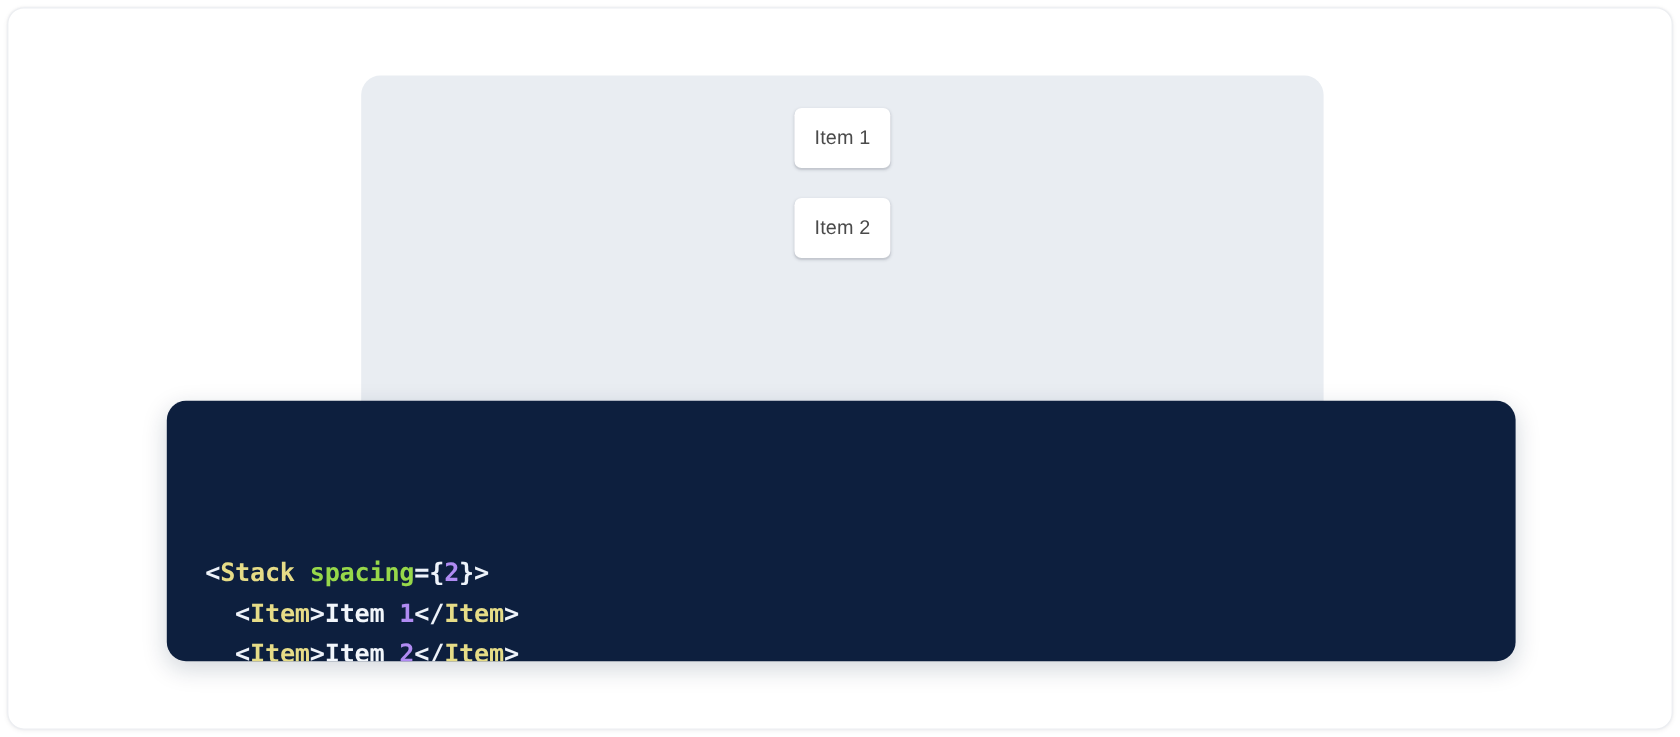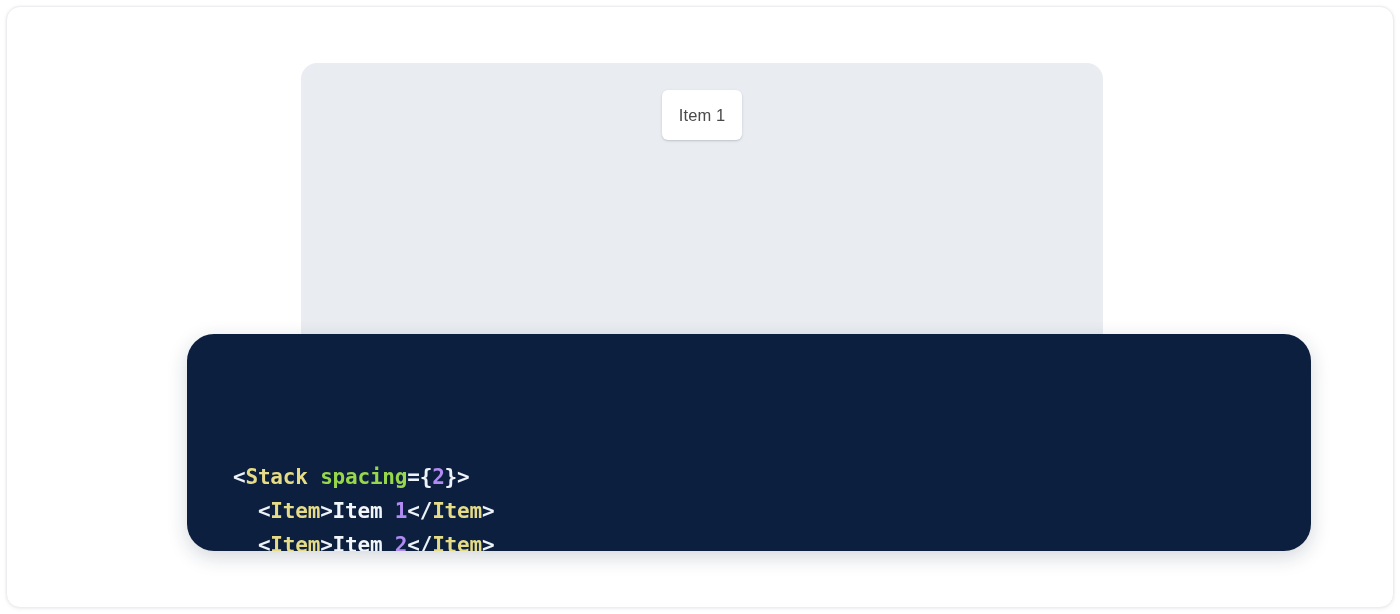--- a/index.html
+++ b/index.html
@@ -78,25 +78,24 @@
   }
 
   
   .code-block {
     position: absolute;
     left: 132px;          
     top: 327px;           
     width: 1124px;
     height: 217px;
     background: #0d1f3e;
-    border-radius: 27px;
-    padding: 26px 46px;
+    border-radius: 16px;
+    padding: 26px 32px;
     box-shadow: 0 6px 20px rgba(13, 31, 62, 0.18);
     overflow: hidden;
-    margin-left: 48px;
   }
 
   .code-pre {
     font-family: "DejaVu Sans Mono", "Liberation Mono", monospace;
     font-size: 21px;
     line-height: 33.8px;
     white-space: pre;
     color: #e8eef7;
     font-weight: 700;
     letter-spacing: -0.2px;
@@ -112,20 +111,21 @@
 <body>
 
 <div id="page-root">
 
   <div class="outer-card">
 
     <div class="preview-panel">
       <div class="stack" id="stack-container">
 
       <div class="stack-item">Item 1</div>
+          <div class="stack-item">Item 2</div>
         </div>
     </div>
 
     <div class="code-block">
       <div class="code-pre" id="code-pre">
         
       <div><span class="tok-punct">&lt;</span><span class="tok-tag">Stack</span><span class="tok-text"> </span><span class="tok-attr">spacing</span><span class="tok-punct">={</span><span class="tok-num">2</span><span class="tok-punct">}&gt;</span></div><div>  <span class="tok-punct">&lt;</span><span class="tok-tag">Item</span><span class="tok-punct">&gt;</span><span class="tok-text">Item </span><span class="tok-num">1</span><span class="tok-punct">&lt;/</span><span class="tok-tag">Item</span><span class="tok-punct">&gt;</span></div><div>  <span class="tok-punct">&lt;</span><span class="tok-tag">Item</span><span class="tok-punct">&gt;</span><span class="tok-text">Item </span><span class="tok-num">2</span><span class="tok-punct">&lt;/</span><span class="tok-tag">Item</span><span class="tok-punct">&gt;</span></div></div>
     </div>
 
   </div>

